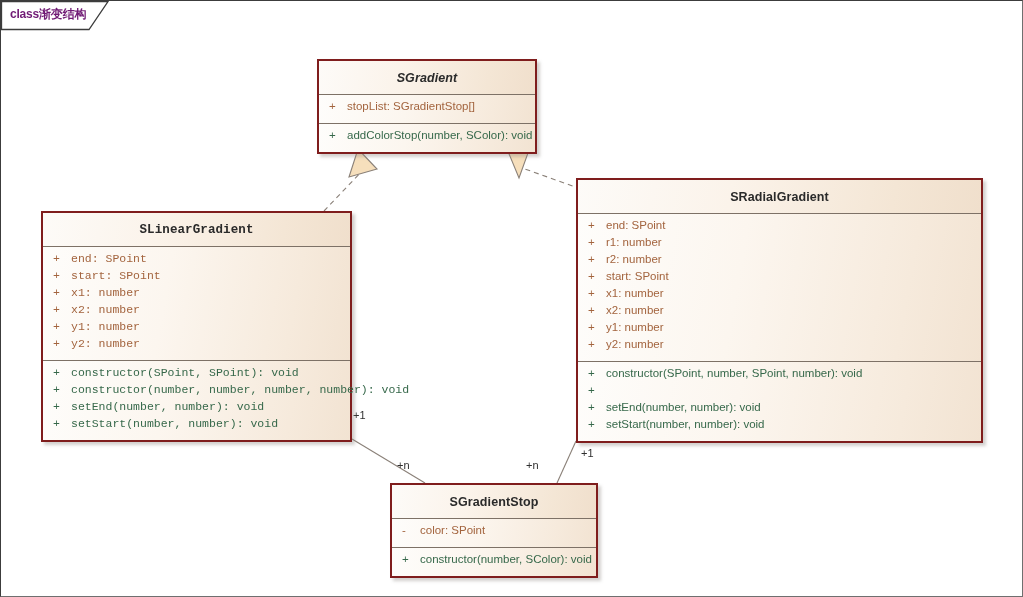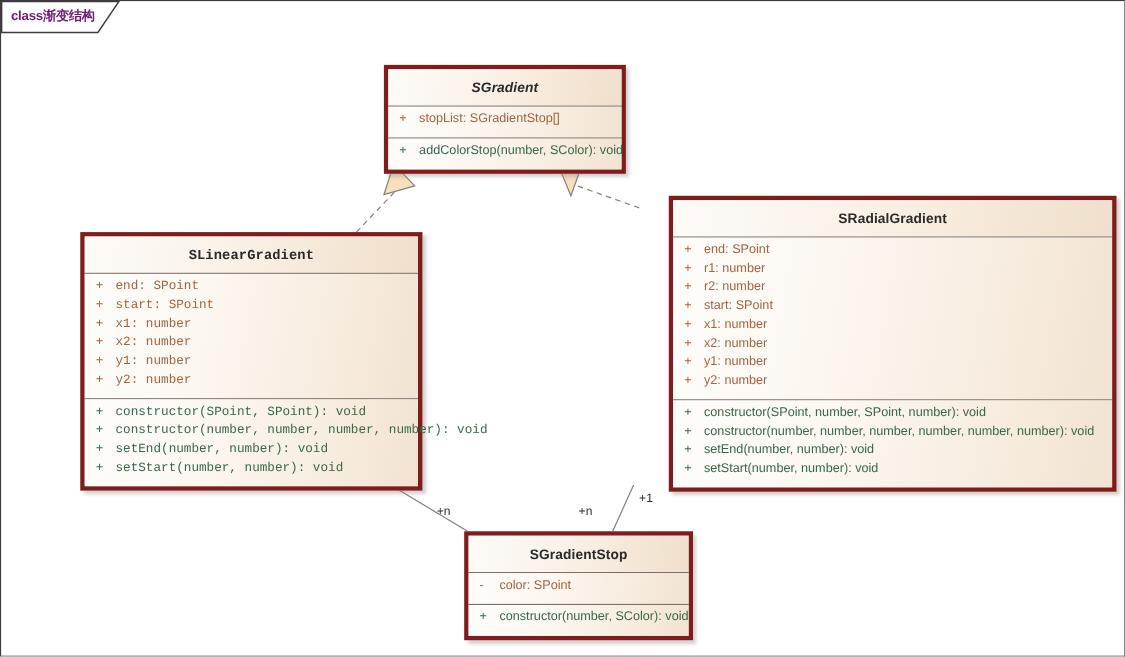--- a/index.html
+++ b/index.html
@@ -58,25 +58,24 @@
     font-size: 11px;
     color: #2f2f2f;
     z-index: 12;
     white-space: nowrap;
     line-height: 12px;
   }
 
   
   .uml-class {
     position: absolute;
-    border: 4px solid #7f1d1d;
-    background: #e5e5e5;
+    border: 2px solid #7f1d1d;
+    background: #3b82f6;
     box-shadow: 3px 3px 3px rgba(140,135,130,0.38);
     z-index: 20;
-    margin-left: 32px;
   }
   .uml-header {
     height: 34px;
     border-bottom: 1px solid #7d7166;
     background: linear-gradient(100deg, #fdfbf8 0%, #fbf3ea 38%, #f4e6d5 78%, #f0dfcc 100%);
     display: flex;
     align-items: center;
     justify-content: center;
   }
   .uml-title {
@@ -255,21 +254,20 @@
         <span class="uml-text">y2: number</span>
       </div>
     </div>
     <div class="uml-section">
       <div class="uml-row meth-row">
         <span class="uml-vis">+</span>
         <span class="uml-text">constructor(SPoint, number, SPoint, number): void</span>
       </div>
       <div class="uml-row meth-row">
         <span class="uml-vis">+</span>
-        <span class="uml-text">constructor(number, number, number, number, number, number): void</span>
       </div>
       <div class="uml-row meth-row">
         <span class="uml-vis">+</span>
         <span class="uml-text">setEnd(number, number): void</span>
       </div>
       <div class="uml-row meth-row">
         <span class="uml-vis">+</span>
         <span class="uml-text">setStart(number, number): void</span>
       </div>
     </div>

